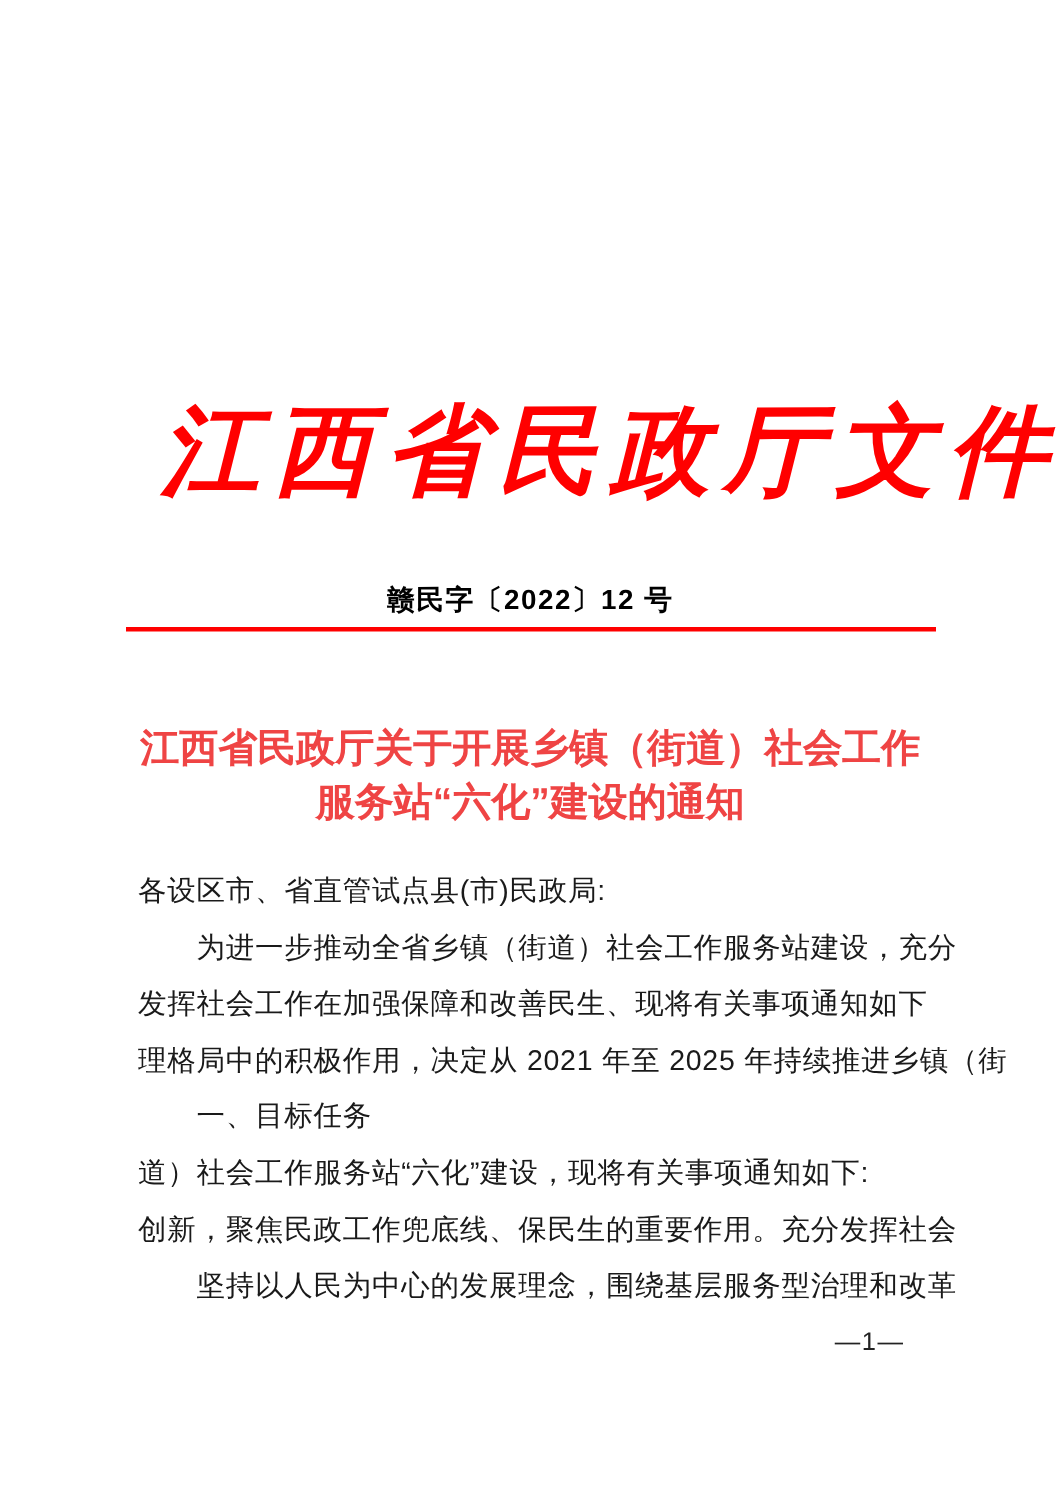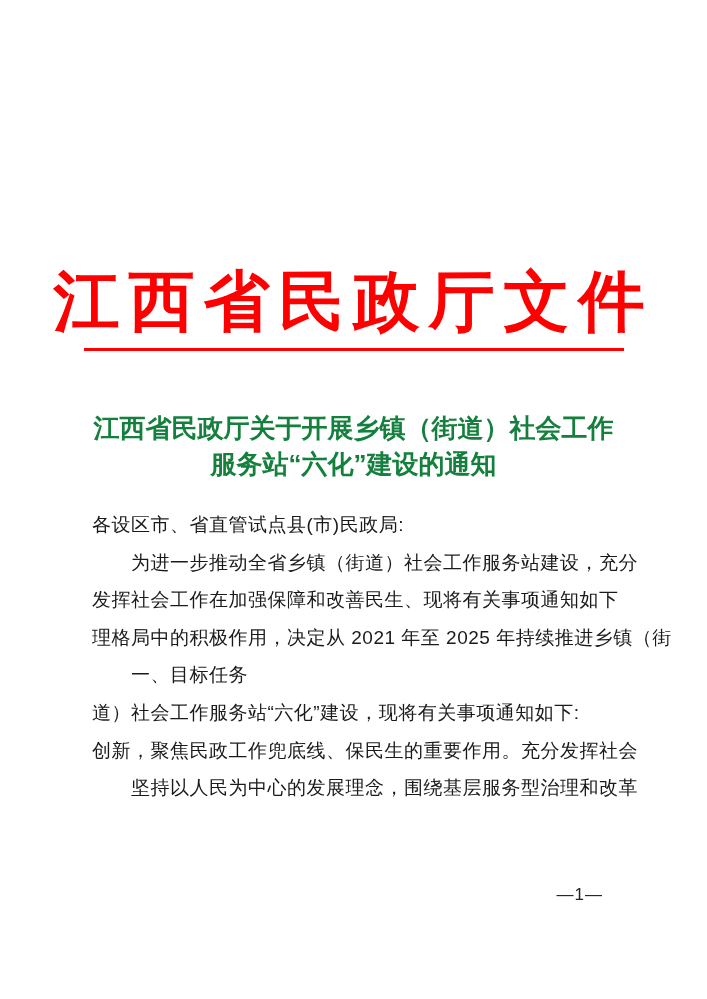--- a/index.html
+++ b/index.html
@@ -16,28 +16,29 @@
     width: 707px;
     height: 999px;
     margin: 0 auto;
     background: #ffffff;
     overflow: hidden;
     font-family: "Liberation Sans", "DejaVu Sans", sans-serif;
     color: var(--text-color);
   }
   .letterhead {
     margin-top: 262px;
-    text-align: center;
+    text-align: right;
     font-family: "Liberation Serif", "DejaVu Serif", serif;
     font-weight: 700;
     font-size: 66px;
     line-height: 80px;
     letter-spacing: 9px;
     color: var(--accent-red);
     white-space: nowrap;
+    font-style: italic;
   }
   .doc-number {
     margin-top: 46px;
     text-align: center;
     font-size: 18.5px;
     font-weight: 600;
     line-height: 24px;
     letter-spacing: 1px;
     color: #000000;
     white-space: nowrap;
@@ -47,21 +48,21 @@
     width: 540px;
     height: 3px;
     background: var(--accent-red);
   }
   .notice-title {
     margin: 59px 0 0 0;
     text-align: center;
     font-size: 26px;
     font-weight: 700;
     line-height: 36px;
-    color: #15803d;
+    color: #ef4444;
   }
   .notice-title .t-line {
     display: block;
     white-space: nowrap;
   }
   .body-block {
     margin: 24px 83px 0 92px;
     font-size: 19px;
     line-height: 37.6px;
     color: var(--text-color);
@@ -83,20 +84,21 @@
     letter-spacing: 1px;
   }
 </style>
 </head>
 <body>
 
 <div class="page">
 
   <div class="letterhead">江西省民政厅文件</div>
 
+  <div class="doc-number">赣民字〔2022〕12 号</div>
 
   <div class="red-rule"></div>
 
   <h1 class="notice-title">
     <span class="t-line">江西省民政厅关于开展乡镇（街道）社会工作</span>
     <span class="t-line">服务站“六化”建设的通知</span>
   </h1>
 
   <div class="body-block">
     <div class="line">各设区市、省直管试点县(市)民政局:</div>

